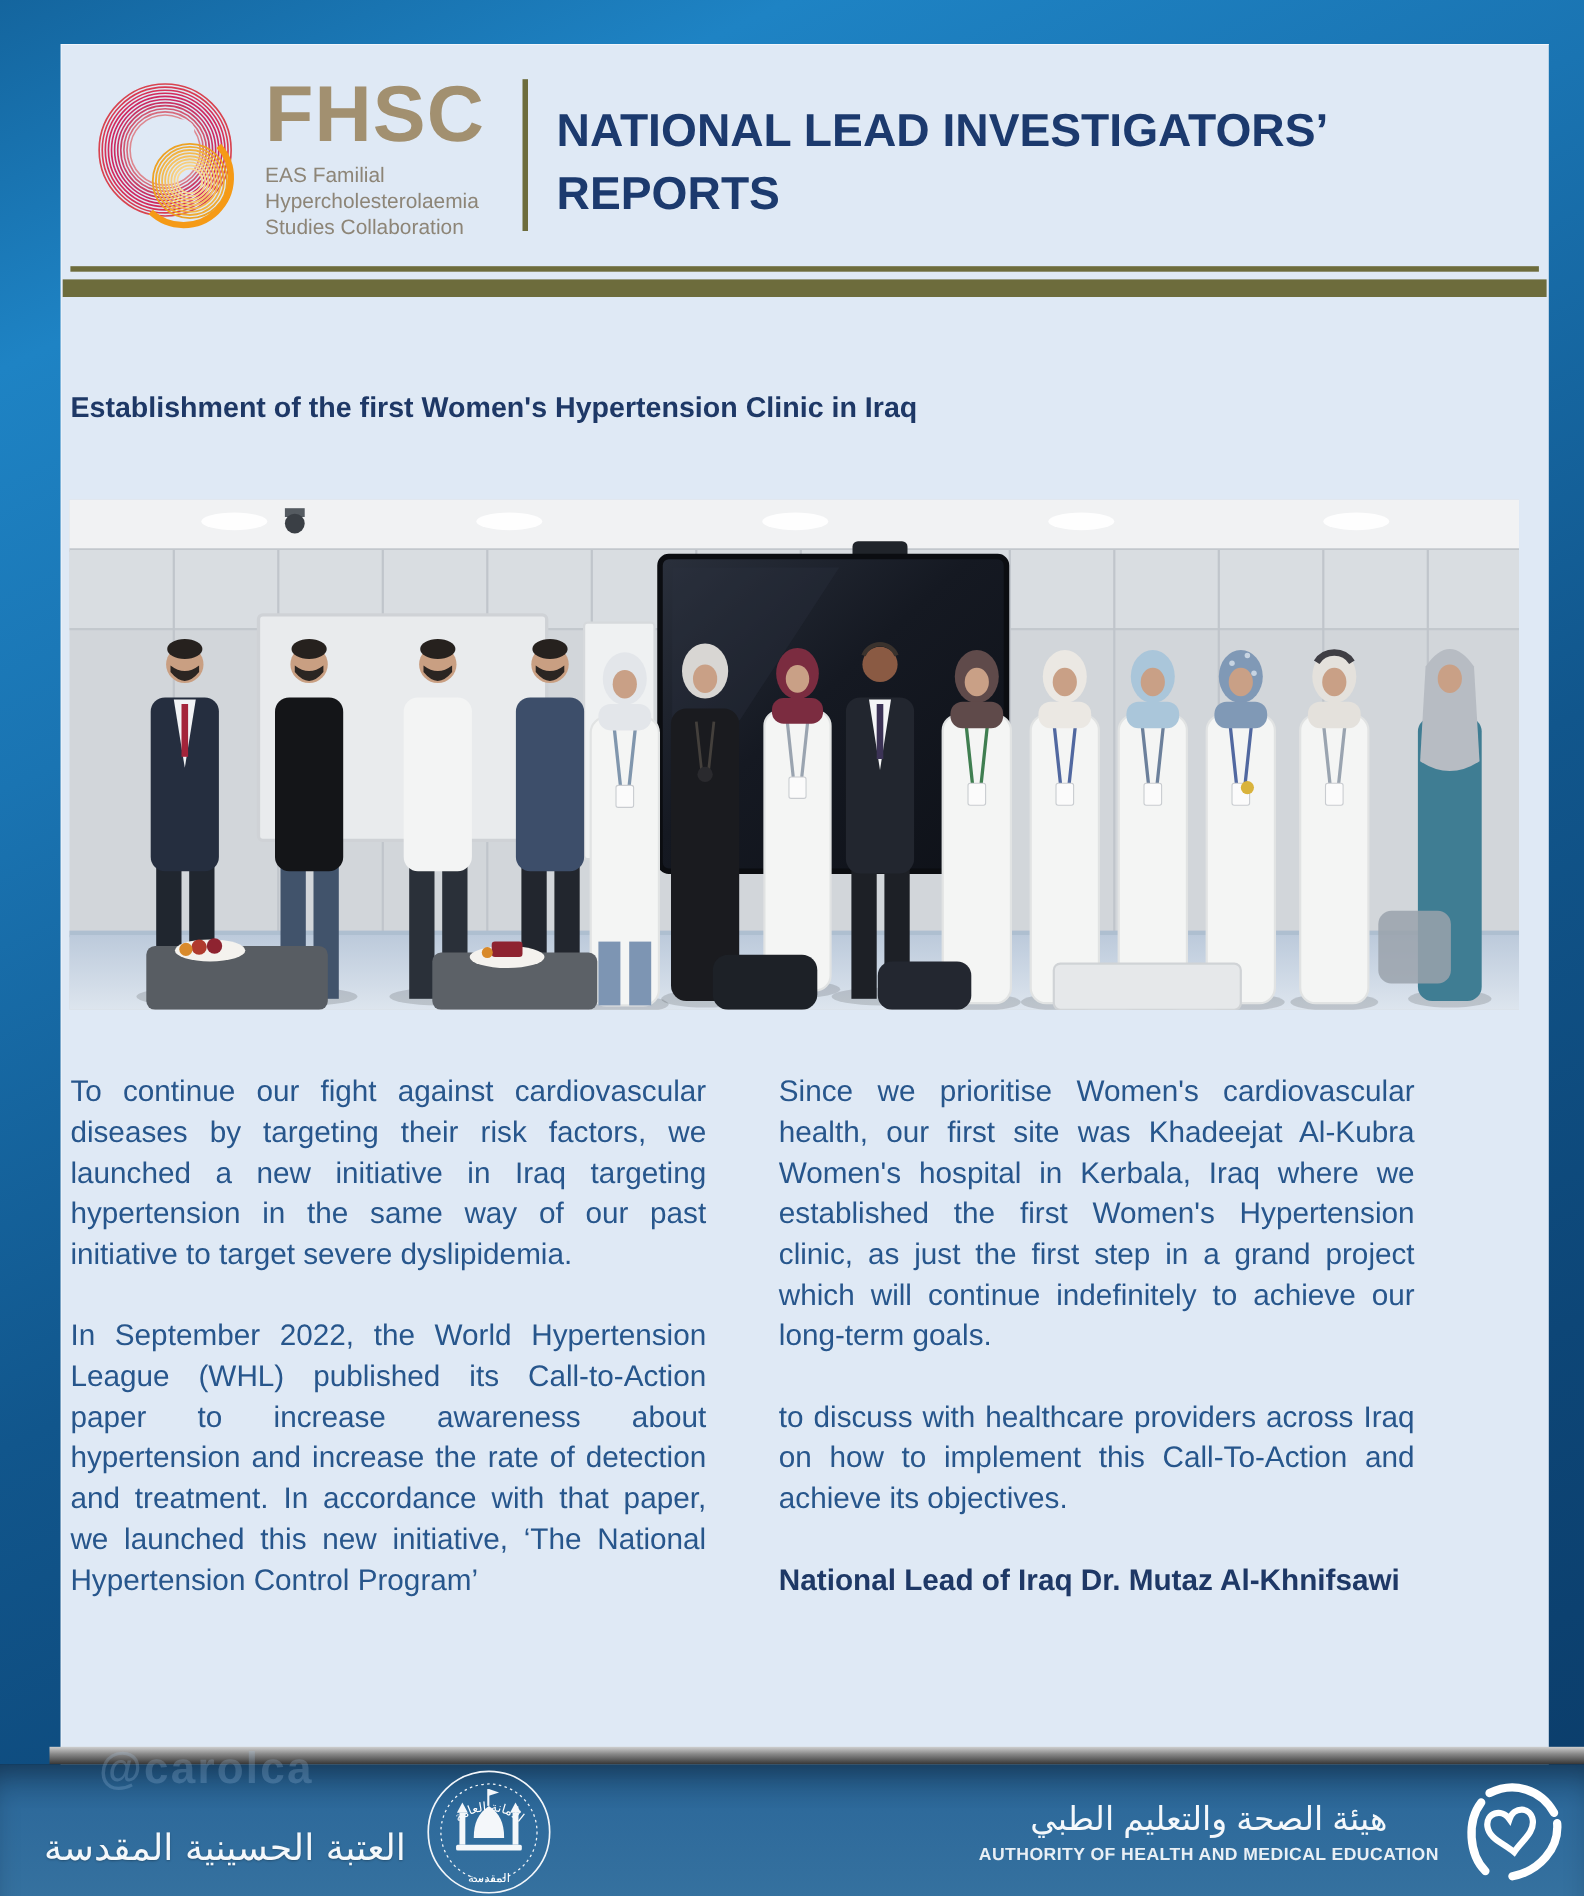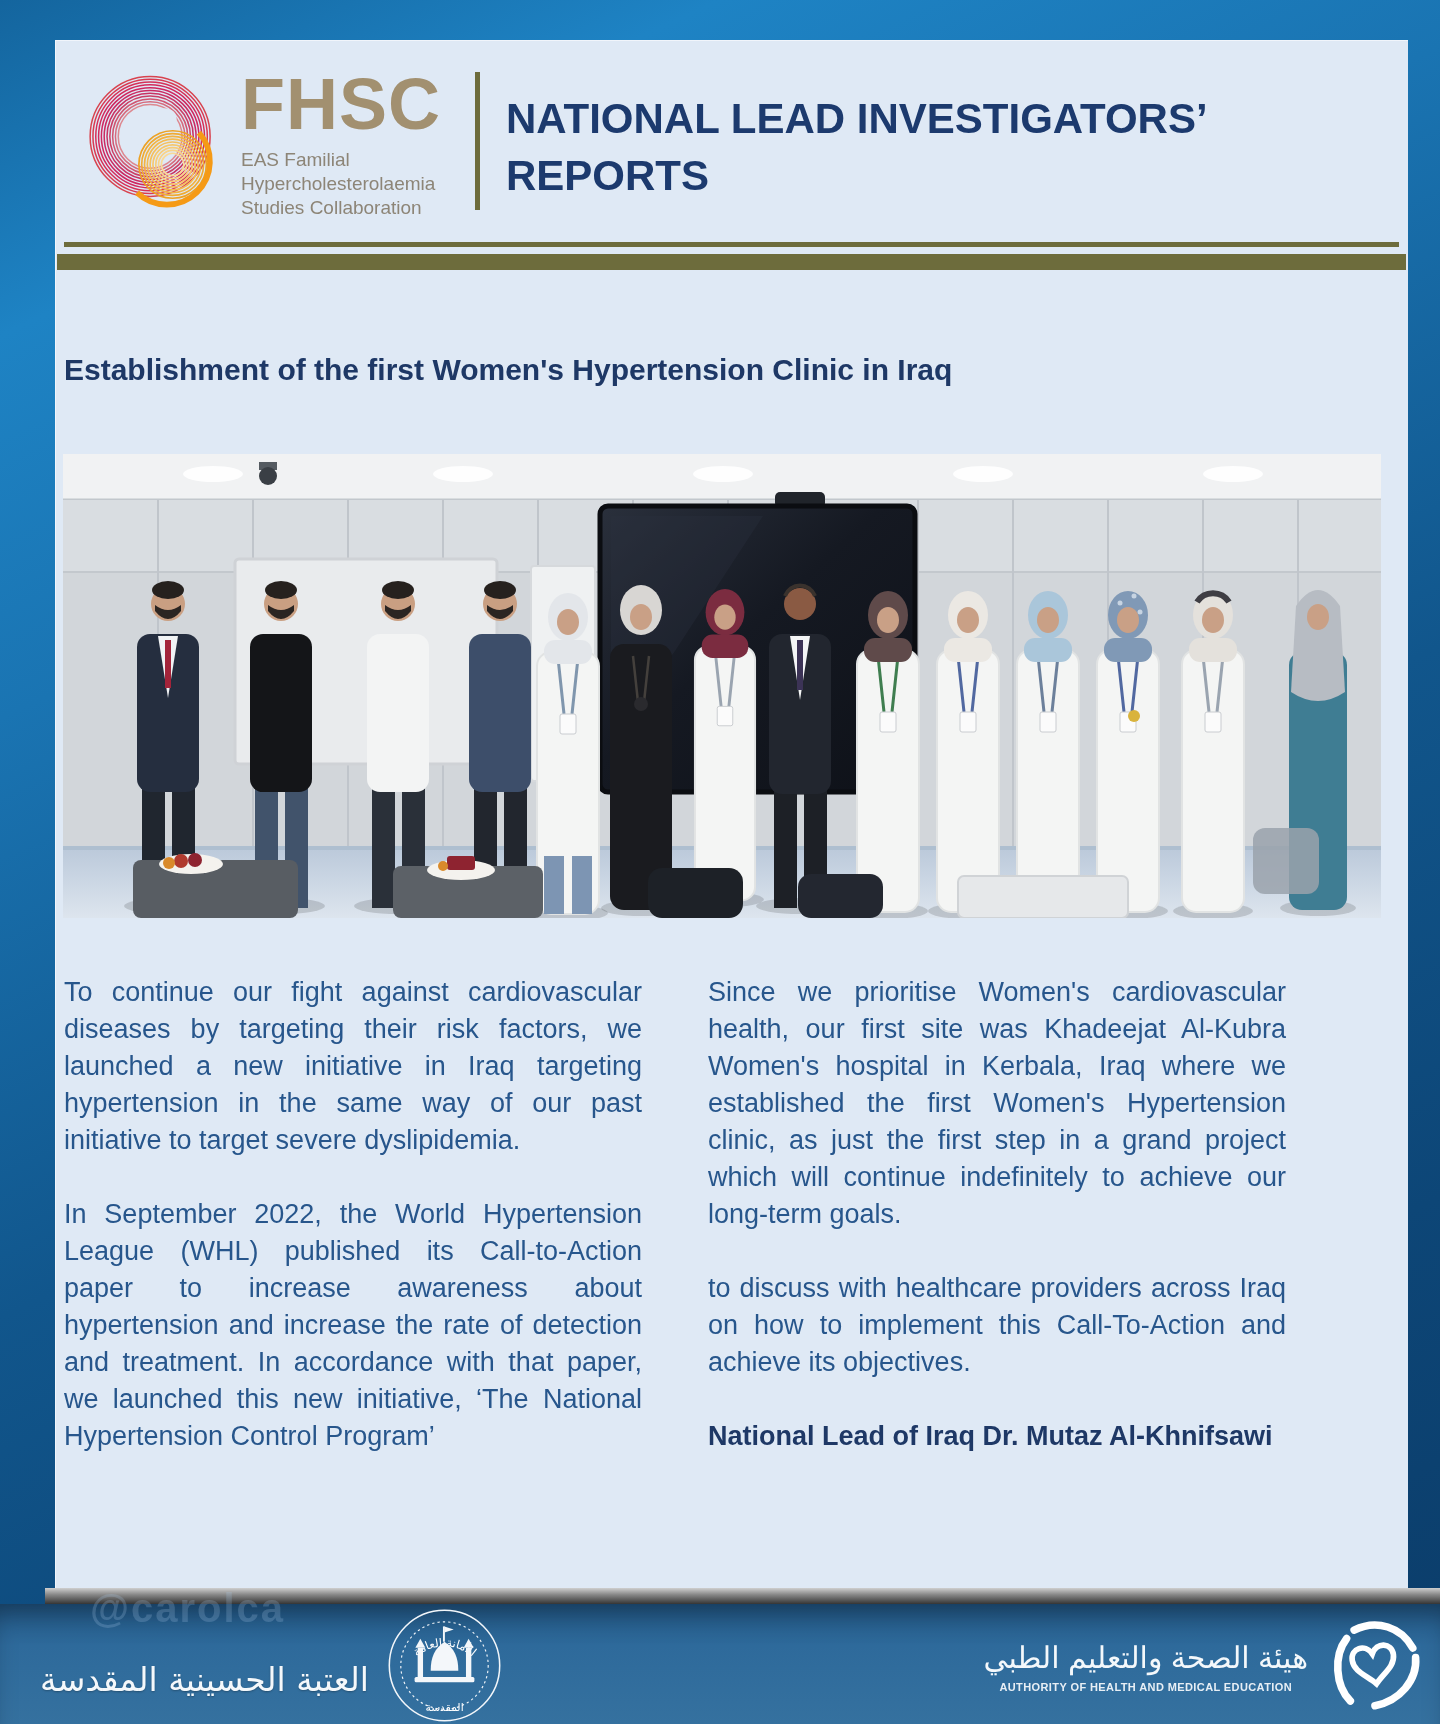--- a/index.html
+++ b/index.html
@@ -17,21 +17,21 @@
   .logo-text{margin-left:14px;margin-top:2px;}
   .wordmark{font-size:72px;font-weight:bold;color:#a29070;letter-spacing:1px;line-height:72px;}
   .logo-sub{font-size:19px;color:#8d8577;line-height:24px;margin-top:8px;}
   .v-divider{width:5px;height:138px;background:#6d6c3c;margin:6px 26px 0 34px;flex:none;}
   .masthead{flex:1;text-align:left;padding-top:24px;padding-right:50px;}
   .masthead div{font-size:42px;font-weight:bold;color:#1c3a6e;line-height:57px;letter-spacing:0px;}
   
   .rule-thin{height:5px;background:#6d6c3c;margin:24px 9px 0 9px;}
   .rule-thick{height:16px;background:#6d6c3c;margin:7px 2px 0 2px;}
   
-  .article-heading{margin:82px 0 0 9px;font-size:30px;font-weight:bold;color:#1e3866;line-height:36px;}
+  .article-heading{margin:82px 0 0 9px;font-size:26px;font-weight:bold;color:#1e3866;line-height:36px;}
   
   .photo{margin:66px 0 0 8px;width:1318px;height:464px;display:block;}
   
   .columns{display:flex;margin:56px 0 0 0;padding:0 0 0 9px;}
   .col{width:578px;text-align:justify;color:#27568c;font-size:27px;line-height:37px;}
   .col + .col{margin-left:66px;}
   .col p{margin:0 0 37px 0;}
   .col p:last-child{margin-bottom:0;}
   .signature{font-weight:bold;color:#1e3866;}
   
@@ -40,21 +40,21 @@
     box-shadow:inset 0 20px 26px -12px rgba(8,22,38,.5);}
   .watermark{position:absolute;left:90px;top:1586px;font-size:40px;font-weight:bold;
     color:rgba(173,205,235,.22);letter-spacing:2px;}
   .footer-left{position:absolute;left:40px;top:1608px;display:flex;align-items:center;}
   .shrine-callig{font-family:"DejaVu Sans",sans-serif;font-size:33px;color:#f4f8fb;
     white-space:nowrap;margin-top:28px;text-shadow:0 1px 2px rgba(0,0,0,.25);}
   .seal{margin-left:18px;flex:none;}
   .footer-right{position:absolute;right:14px;top:1614px;display:flex;align-items:center;}
   .authority-text{text-align:center;margin-right:14px;}
   .authority-ar{font-family:Liberation Sans, sans-serif;font-size:30px;color:#f4f8fb;line-height:38px;}
-  .authority-en{font-size:11px;font-weight:bold;color:#e8eff5;letter-spacing:.4px;margin-top:4px;}
+  .authority-en{font-size:16px;font-weight:bold;color:#e8eff5;letter-spacing:.4px;margin-top:4px;}
 </style>
 </head>
 <body>
 
 <div class="screen">
   <div class="panel">
 
     <div class="header">
       <div class="logo-block">
         <svg width="150" height="152" viewBox="0 0 160 160">

